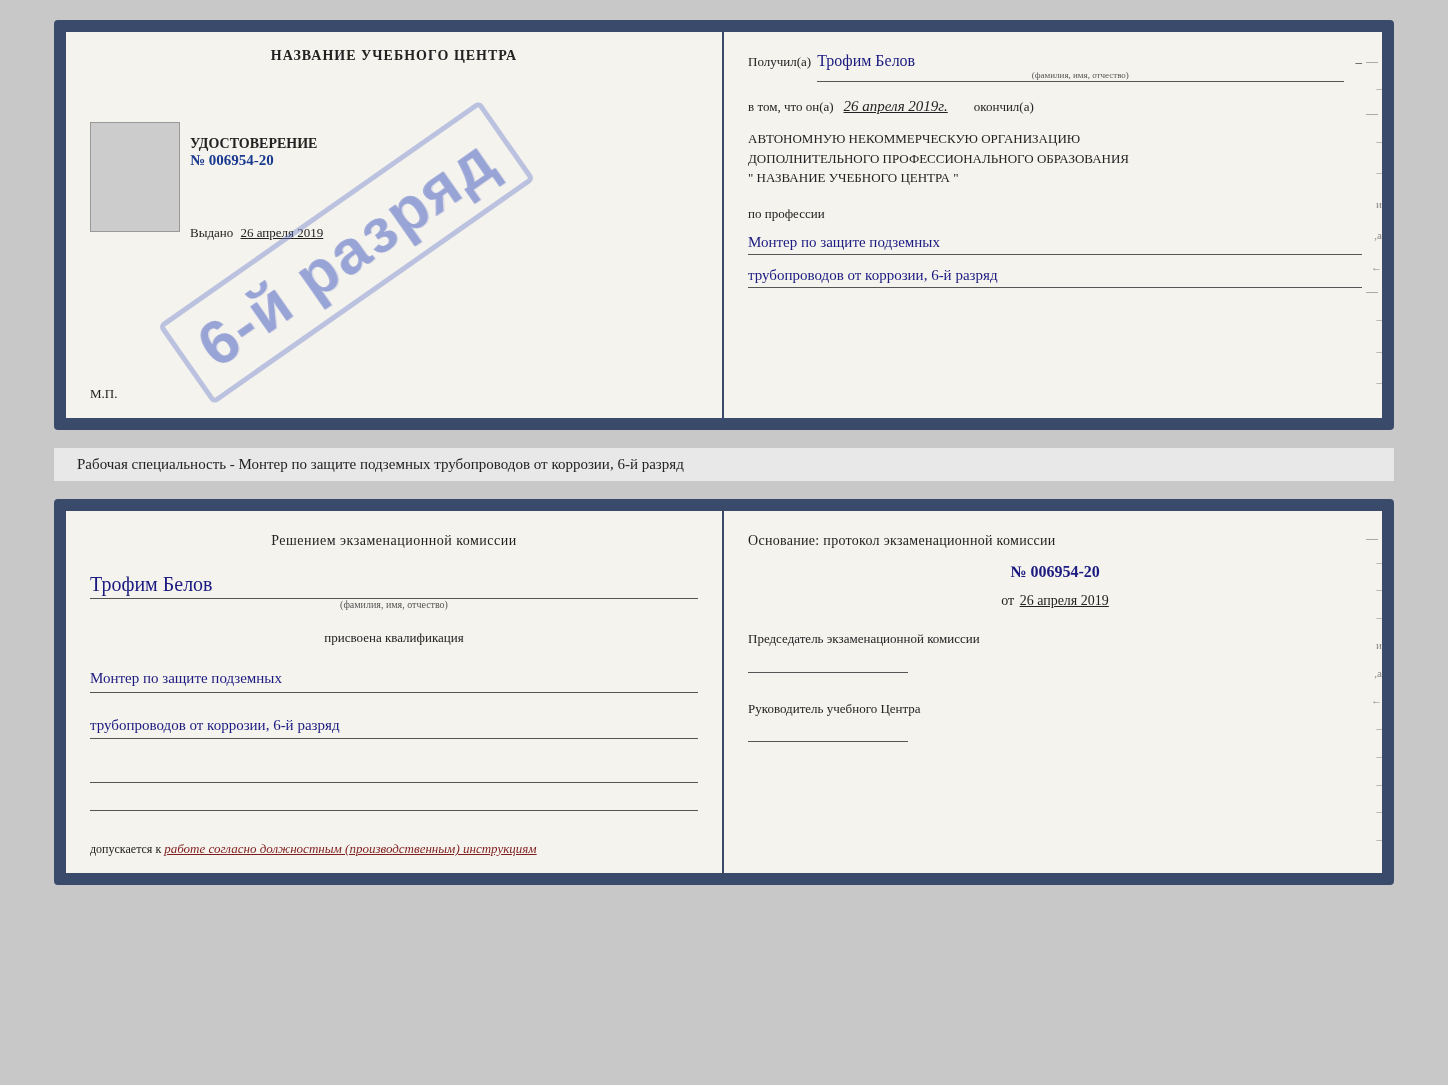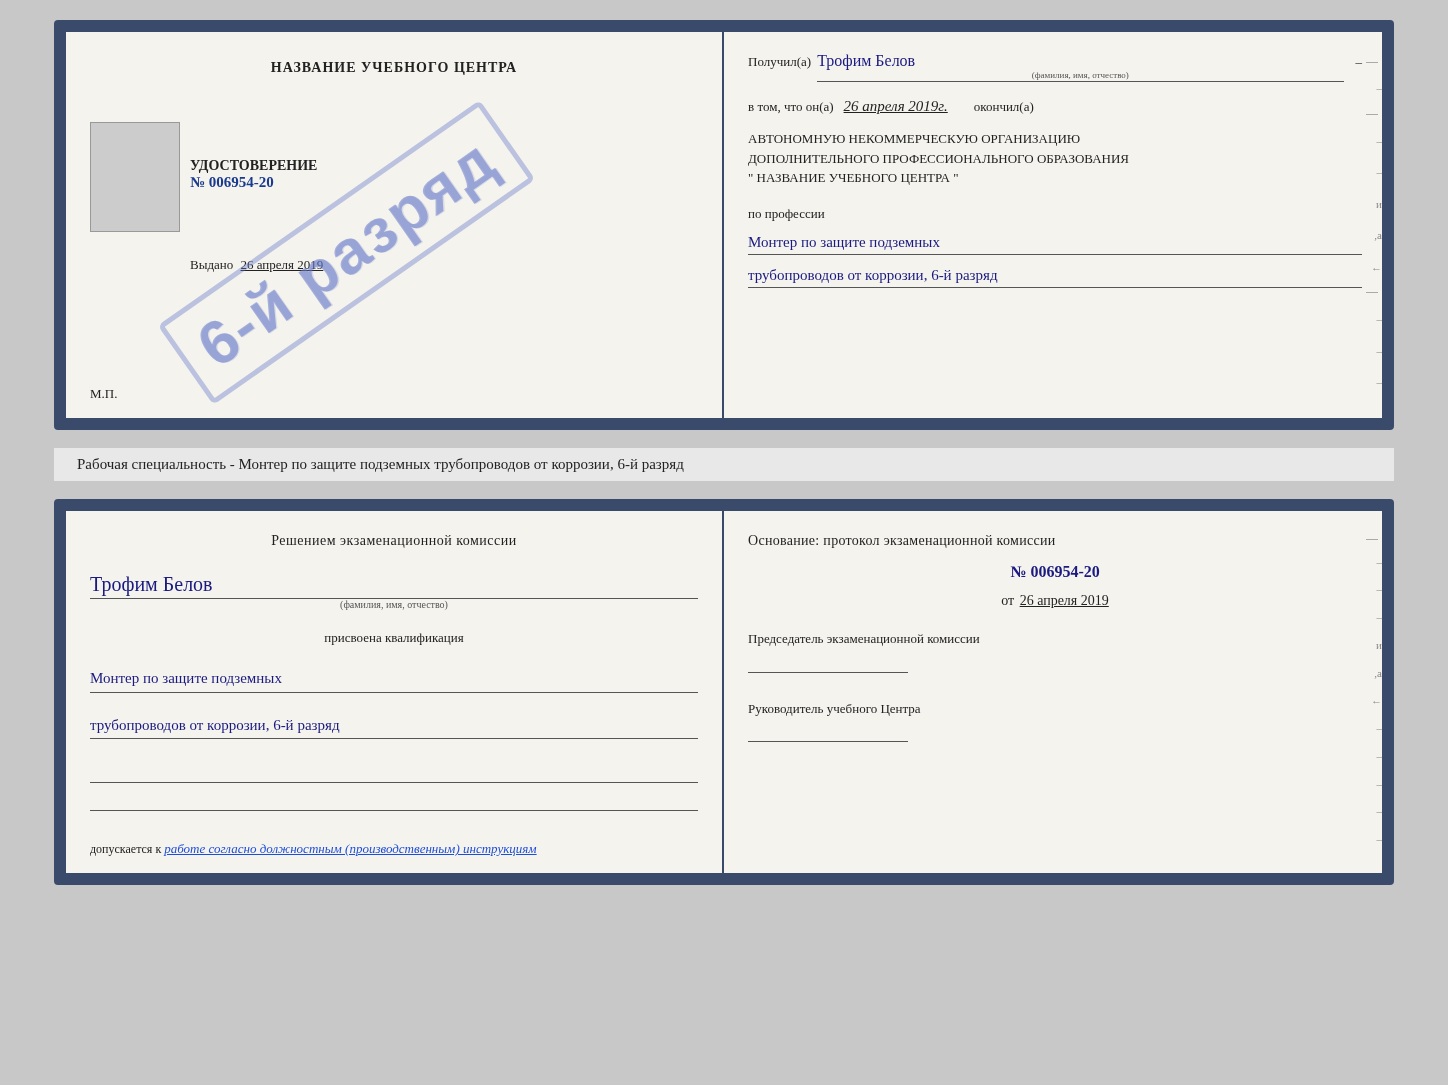--- a/index.html
+++ b/index.html
@@ -23,25 +23,25 @@
       border: 12px solid #3a4a6b;
       border-radius: 4px;
       position: relative;
       min-height: 410px;
     }
 
     
     .cert-left {
       width: 50%;
       border-right: 2px solid #3a4a6b;
-      padding: 28px 24px 16px 24px;
+      padding: 16px 24px 16px 24px;
       position: relative;
       display: flex;
       flex-direction: column;
-      gap: 26px;
+      gap: 16px;
     }
 
     .cert-left-title {
       text-align: center;
       font-size: 14px;
       font-weight: bold;
       letter-spacing: 1px;
       color: #222;
       margin-bottom: 6px;
     }
@@ -453,21 +453,21 @@
     <div class="exam-qualification-handwritten">Монтер по защите подземных</div>
     <div class="exam-qualification-handwritten">трубопроводов от коррозии, 6-й разряд</div>
 
     <div class="exam-lines">
       <div class="exam-line"></div>
       <div class="exam-line"></div>
     </div>
 
     <div class="exam-allowed" style="margin-top:10px;">
       <span>допускается к</span>
-      <span class="handwritten-italic underline" style="font-family:'Segoe Script','Comic Sans MS',cursive; font-style:italic; color:#1d4ed8; font-size:13px; text-decoration:underline;">работе согласно должностным (производственным) инструкциям</span>
+      <span class="handwritten-italic underline" style="font-family:'Segoe Script','Comic Sans MS',cursive; font-style:italic; color:#7f1d1d; font-size:13px; text-decoration:underline;">работе согласно должностным (производственным) инструкциям</span>
     </div>
   </div>
 
   <div class="exam-right">
     <div class="exam-right-title">Основание: протокол  экзаменационной  комиссии</div>
 
     <div class="exam-protocol-num">№  006954-20</div>
 
     <div class="exam-protocol-date">
       <span>от</span>

